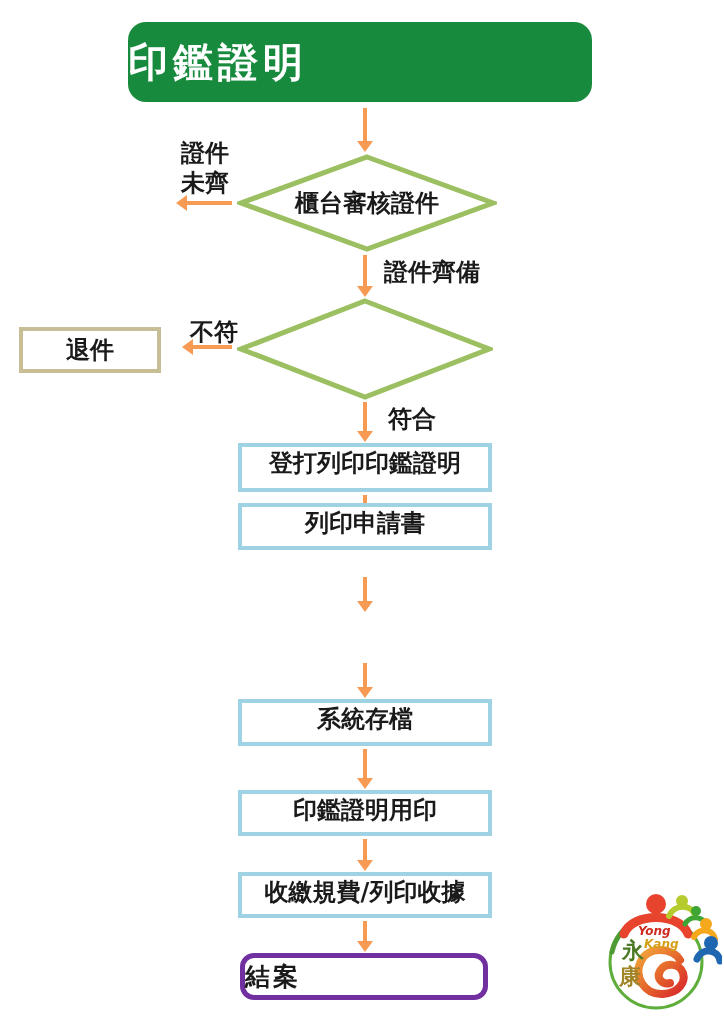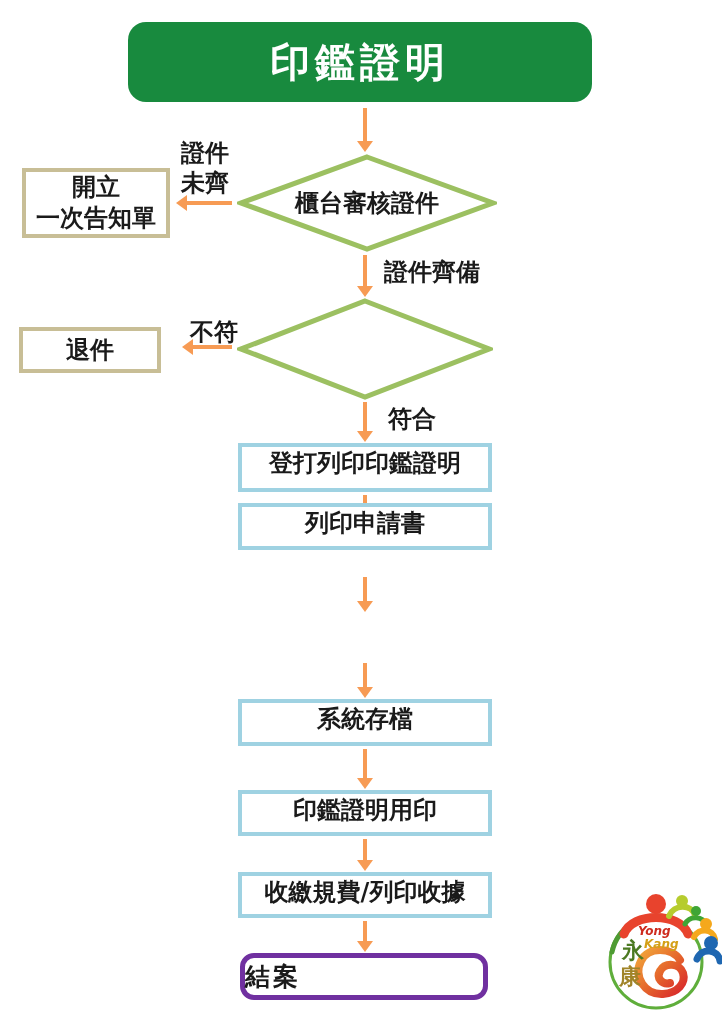--- a/index.html
+++ b/index.html
@@ -6,21 +6,21 @@
   #canvas{
     position:relative;width:724px;height:1024px;background:#ffffff;
     font-family:"DejaVu Sans","Liberation Sans",sans-serif;
     color:#1a1a1a;overflow:hidden;
   }
   .abs{position:absolute;box-sizing:border-box;}
 
   
   .title-box{
     left:128px;top:22px;width:464px;height:80px;border-radius:18px;
-    background:#188A3E;display:flex;align-items:center;justify-content:center;
+    background:#188A3E;display:flex;align-items:center;justify-content:flex-start;
   }
   .title-box .t{font-size:40px;font-weight:bold;color:#ffffff;letter-spacing:5px;}
 
   
   .diamond{display:flex;align-items:center;justify-content:center;}
   .diamond svg{position:absolute;left:0;top:0;width:100%;height:100%;}
   .diamond .lbl{position:relative;font-size:24px;font-weight:bold;z-index:2;}
 
   
   .pbox{
@@ -65,24 +65,20 @@
     <span class="t">印鑑證明</span>
   </div>
 
   <div class="abs arrow-v" style="left:363px;top:108px;height:34px;"></div>
 
   <div class="abs blabel" style="left:172px;top:138px;width:66px;">
     <div>證件</div>
     <div>未齊</div>
   </div>
 
-  <div class="abs sbox" style="left:22px;top:168px;width:148px;height:70px;">
-    <div>開立</div>
-    <div>一次告知單</div>
-  </div>
 
   <div class="abs arrow-h" style="left:186px;top:201px;width:46px;"></div>
 
   <div class="abs diamond" style="left:237px;top:153px;width:260px;height:100px;">
     <svg viewBox="0 0 260 100">
       <polygon points="130,4 256,50 130,96 4,50" fill="#ffffff" stroke="#9CC061" stroke-width="5"></polygon>
     </svg>
     <span class="lbl">櫃台審核證件</span>
   </div>
 

